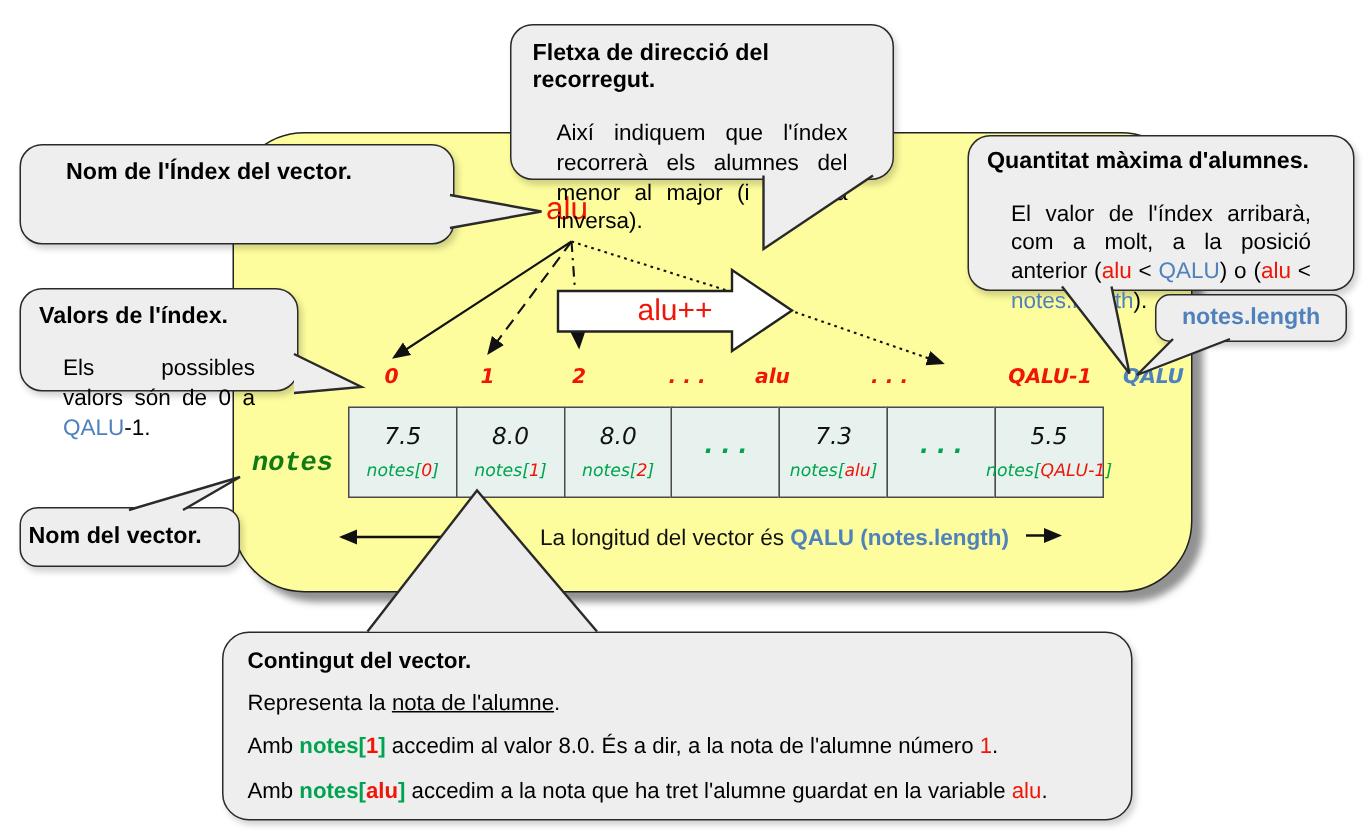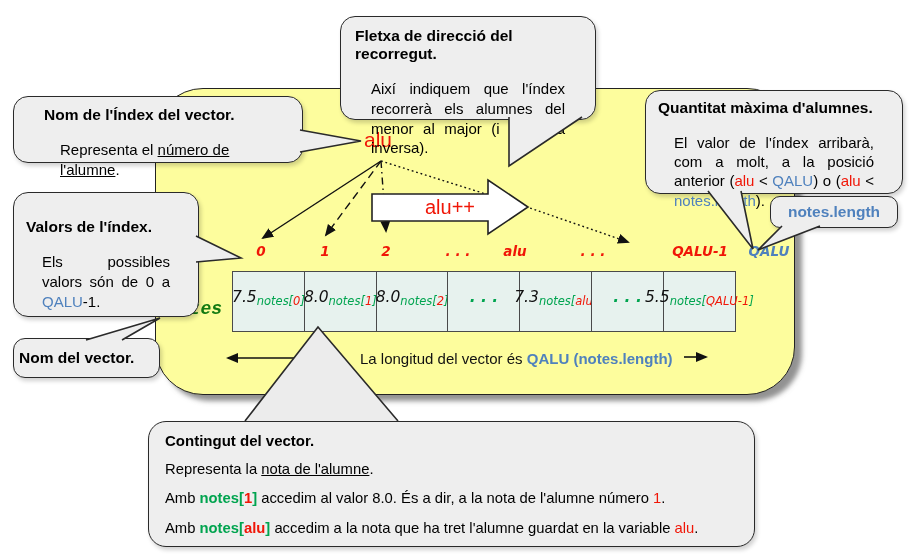--- a/index.html
+++ b/index.html
@@ -24,21 +24,21 @@
   .just{text-align:justify;}
   .ul{text-decoration:underline;}
   .red{color:var(--red);}
   .blue{color:var(--blue);}
   .bluebold{color:var(--blue);font-weight:bold;}
   .greenb{color:var(--green);font-weight:bold;}
   .redb{color:var(--red);font-weight:bold;}
 
   #b-direction{left:340px;top:16px;width:256px;height:104px;padding:10px 14px;}
   #b-index-name{left:13px;top:96px;width:290px;height:67px;padding:9px 30px;}
-  #b-index-values{left:13px;top:192px;width:186px;height:125px;padding:25px 12px;}
+  #b-index-values{left:13px;top:192px;width:186px;height:69px;padding:9px 12px;}
   #b-max{left:645px;top:90px;width:258px;height:104px;padding:8px 12px;}
   #b-max p{line-height:1.28;}
   #badge{left:770px;top:196px;width:128px;height:32px;border-radius:10px;
     display:flex;align-items:center;justify-content:center;
     font-size:15.5px;font-weight:bold;color:var(--blue);}
   #b-vector-name{left:13px;top:338px;width:147px;height:40px;border-radius:12px;
     display:flex;align-items:center;padding-left:5px;font-weight:bold;font-size:15.5px;}
   #b-content{left:148px;top:421px;width:607px;height:126px;border-radius:18px;padding:10px 16px;}
   #b-content h3{font-size:15px;margin:0 0 12px;}
   #b-content p{font-size:14.8px;margin:0 0 11.5px;line-height:1.2;}
@@ -52,21 +52,21 @@
     font-family:"DejaVu Sans",sans-serif;font-style:italic;font-weight:600;
     font-size:13.5px;color:var(--red);white-space:nowrap;z-index:2;}
   .idx.blue{color:var(--blue);font-weight:bold;}
   #notes-label{left:168px;top:299px;font-family:Liberation Mono, monospace;
     font-style:italic;font-weight:bold;font-size:18px;color:var(--dkgreen);}
   #length-line{left:360px;top:350px;font-size:15px;color:#111;white-space:nowrap;}
 
   
   #cells{position:absolute;left:232px;top:271px;display:flex;z-index:2;}
   .cell{width:73px;height:61px;background:var(--cell);border:1.2px solid #4a4a4a;
-    box-sizing:border-box;margin-left:-1.2px;display:flex;flex-direction:row;
+    box-sizing:border-box;margin-left:-1.2px;display:flex;flex-direction:column;
     align-items:center;justify-content:center;}
   .cell:first-child{margin-left:0;}
   .cv{font-family:"DejaVu Sans",sans-serif;font-style:italic;font-size:15.5px;
     color:#111;line-height:1;margin-bottom:8px;}
   .cv.dots{color:var(--green);font-weight:bold;}
   .cl{font-family:"DejaVu Sans",sans-serif;font-style:italic;font-size:11.5px;
     line-height:1;white-space:nowrap;}
   .cl .g{color:var(--green);}
   .cl .r{color:var(--red);}
 
@@ -126,21 +126,20 @@
 
   <div id="length-line" class="onyellow"><span>La longitud del vector és </span><span class="bluebold">QALU (notes.length)</span></div>
 
   <div id="b-direction" class="bubble">
     <h3>Fletxa de direcció del recorregut.</h3>
     <p class="just">Així indiquem que l'índex recorrerà els alumnes del menor al major (i no a la inversa).</p>
   </div>
 
   <div id="b-index-name" class="bubble">
     <h3>Nom de l'Índex del vector.</h3>
-    <p><span>Representa el </span><span class="ul">número de l'alumne</span><span>.</span></p>
   </div>
 
   <div id="b-index-values" class="bubble">
     <h3>Valors de l'índex.</h3>
     <p class="just"><span>Els possibles valors són de 0 a </span><span class="blue">QALU</span><span>-1.</span></p>
   </div>
 
   <div id="b-max" class="bubble">
     <h3>Quantitat màxima d'alumnes.</h3>
     <p class="just"><span>El valor de l'índex arribarà, com a molt, a la posició anterior (</span><span class="red">alu</span><span> &lt; </span><span class="blue">QALU</span><span>) o (</span><span class="red">alu</span><span> &lt; </span><span class="blue">notes.length</span><span>).</span></p>

